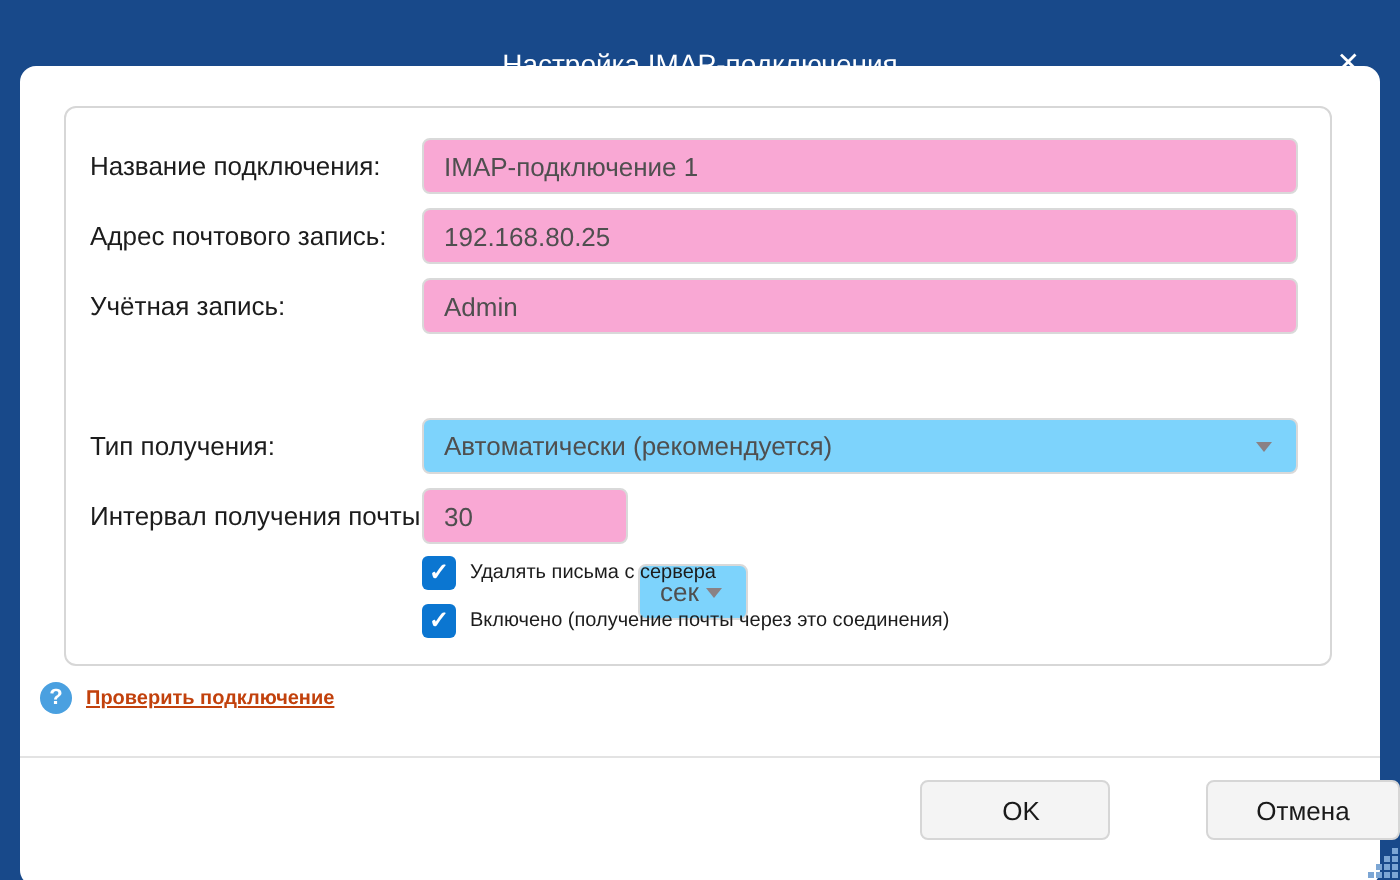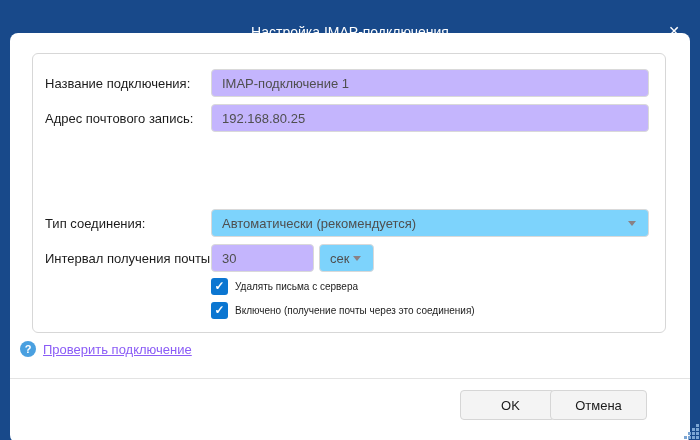--- a/index.html
+++ b/index.html
@@ -30,70 +30,70 @@
   }
   .row{position:absolute;left:0;width:100%;height:28px;}
   .r1{top:15px}.r2{top:50px}.r3{top:85px}.r4{top:120px}.r5{top:155px}.r6{top:190px}
   .row .lbl{
     position:absolute;left:12px;top:50%;transform:translateY(-50%);
     font-size:13px;color:#1c1c1c;white-space:nowrap;
   }
   .inp{
     position:absolute;left:178px;top:0;width:438px;height:28px;box-sizing:border-box;
     border:1px solid #d9d9d9;border-radius:4px;padding:0 10px;
-    font-size:13px;color:#4f4f4f;background:#c4b5fd;outline:none;
+    font-size:13px;color:#4f4f4f;background:#f9a8d4;outline:none;
     font-family:"Liberation Sans", sans-serif;
   }
   .inp.pwd{font-size:14px;letter-spacing:2px;color:#2b2b2b;}
   .combo{
     position:absolute;left:178px;top:0;width:438px;height:28px;box-sizing:border-box;
     border:1px solid #d9d9d9;border-radius:4px;background:#7dd3fc;cursor:default;
   }
   .combo .combo-text{
     position:absolute;left:10px;top:50%;transform:translateY(-50%);
     font-size:13px;color:#4f4f4f;white-space:nowrap;
   }
   .chevron{
     position:absolute;right:12px;top:50%;margin-top:-2px;
     width:0;height:0;border-left:4px solid transparent;border-right:4px solid transparent;
     border-top:5px solid #8a8184;
   }
   .inp.short{width:103px;}
-  .combo.unit{left:286px;width:55px;}
+  .combo.unit{left:286px;width:55px;margin-top:38px;}
   
   .chk-row{position:absolute;left:178px;height:17px;cursor:default;}
   .c1{top:224px}.c2{top:248px}
   .chk-box{
     position:absolute;left:0;top:0;width:17px;height:17px;box-sizing:border-box;
     background:#0b76d1;border-radius:3px;color:#fff;font-size:12px;font-weight:bold;
     text-align:center;line-height:17px;
   }
   .chk-lbl{
     position:absolute;left:24px;top:0;line-height:17px;font-size:10px;color:#1c1c1c;white-space:nowrap;
   }
   
   .help-row{position:absolute;left:10px;top:308px;height:17px;}
   .help-icon{
     position:absolute;left:0;top:0;width:16px;height:16px;border-radius:50%;
     background:#4aa0e0;color:#ffffff;font-size:11px;font-weight:bold;
     text-align:center;line-height:16px;
   }
   .help-link{
-    position:absolute;left:23px;top:0;line-height:17px;font-size:13px;
-    color:#8b5cf6;text-decoration:underline;white-space:nowrap;cursor:pointer;
+    position:absolute;left:23px;top:0;line-height:17px;font-size:10px;
+    color:#c2410c;text-decoration:underline;white-space:nowrap;cursor:pointer;font-weight:bold;
   }
   
   .divider{position:absolute;left:0;top:345px;width:680px;height:1px;background:#e3e3e3;}
   .btn{
     position:absolute;top:357px;height:30px;box-sizing:border-box;
     background:#f4f4f4;border:1px solid #d6d6d6;border-radius:4px;
     font-size:13px;color:#1a1a1a;font-family:"Liberation Sans", sans-serif;cursor:pointer;
   }
   .btn-ok{left:450px;width:95px;padding-left:12px;}
-  .btn-cancel{left:540px;width:97px;}
+  .btn-cancel{left:593px;width:97px;}
   
   .grip{position:absolute;right:1px;bottom:1px;width:15px;height:15px;}
 </style>
 </head>
 <body>
 
 <div class="titlebar">
   <span class="title">Настройка IMAP-подключения</span>
   <span class="close-btn">✕</span>
 </div>
@@ -106,25 +106,27 @@
       <span class="lbl">Название подключения:</span>
       <input class="inp" type="text" value="IMAP-подключение 1" style="">
     </div>
 
     <div class="row r2">
       <span class="lbl">Адрес почтового запись:</span>
       <input class="inp" type="text" value="192.168.80.25" style="">
     </div>
 
     <div class="row r3">
+      <span class="lbl">Учётная запись:</span>
+      <input class="inp" type="text" value="Admin" style="">
     </div>
 
 
     <div class="row r5">
-      <span class="lbl">Тип соединения:</span>
+      <span class="lbl">Тип получения:</span>
       <div class="combo">
         <span class="combo-text">Автоматически (рекомендуется)</span>
         <span class="chevron"></span>
       </div>
     </div>
 
     <div class="row r6">
       <span class="lbl">Интервал получения почты:</span>
       <input class="inp short" type="text" value="30" style="">
       <div class="combo unit">

